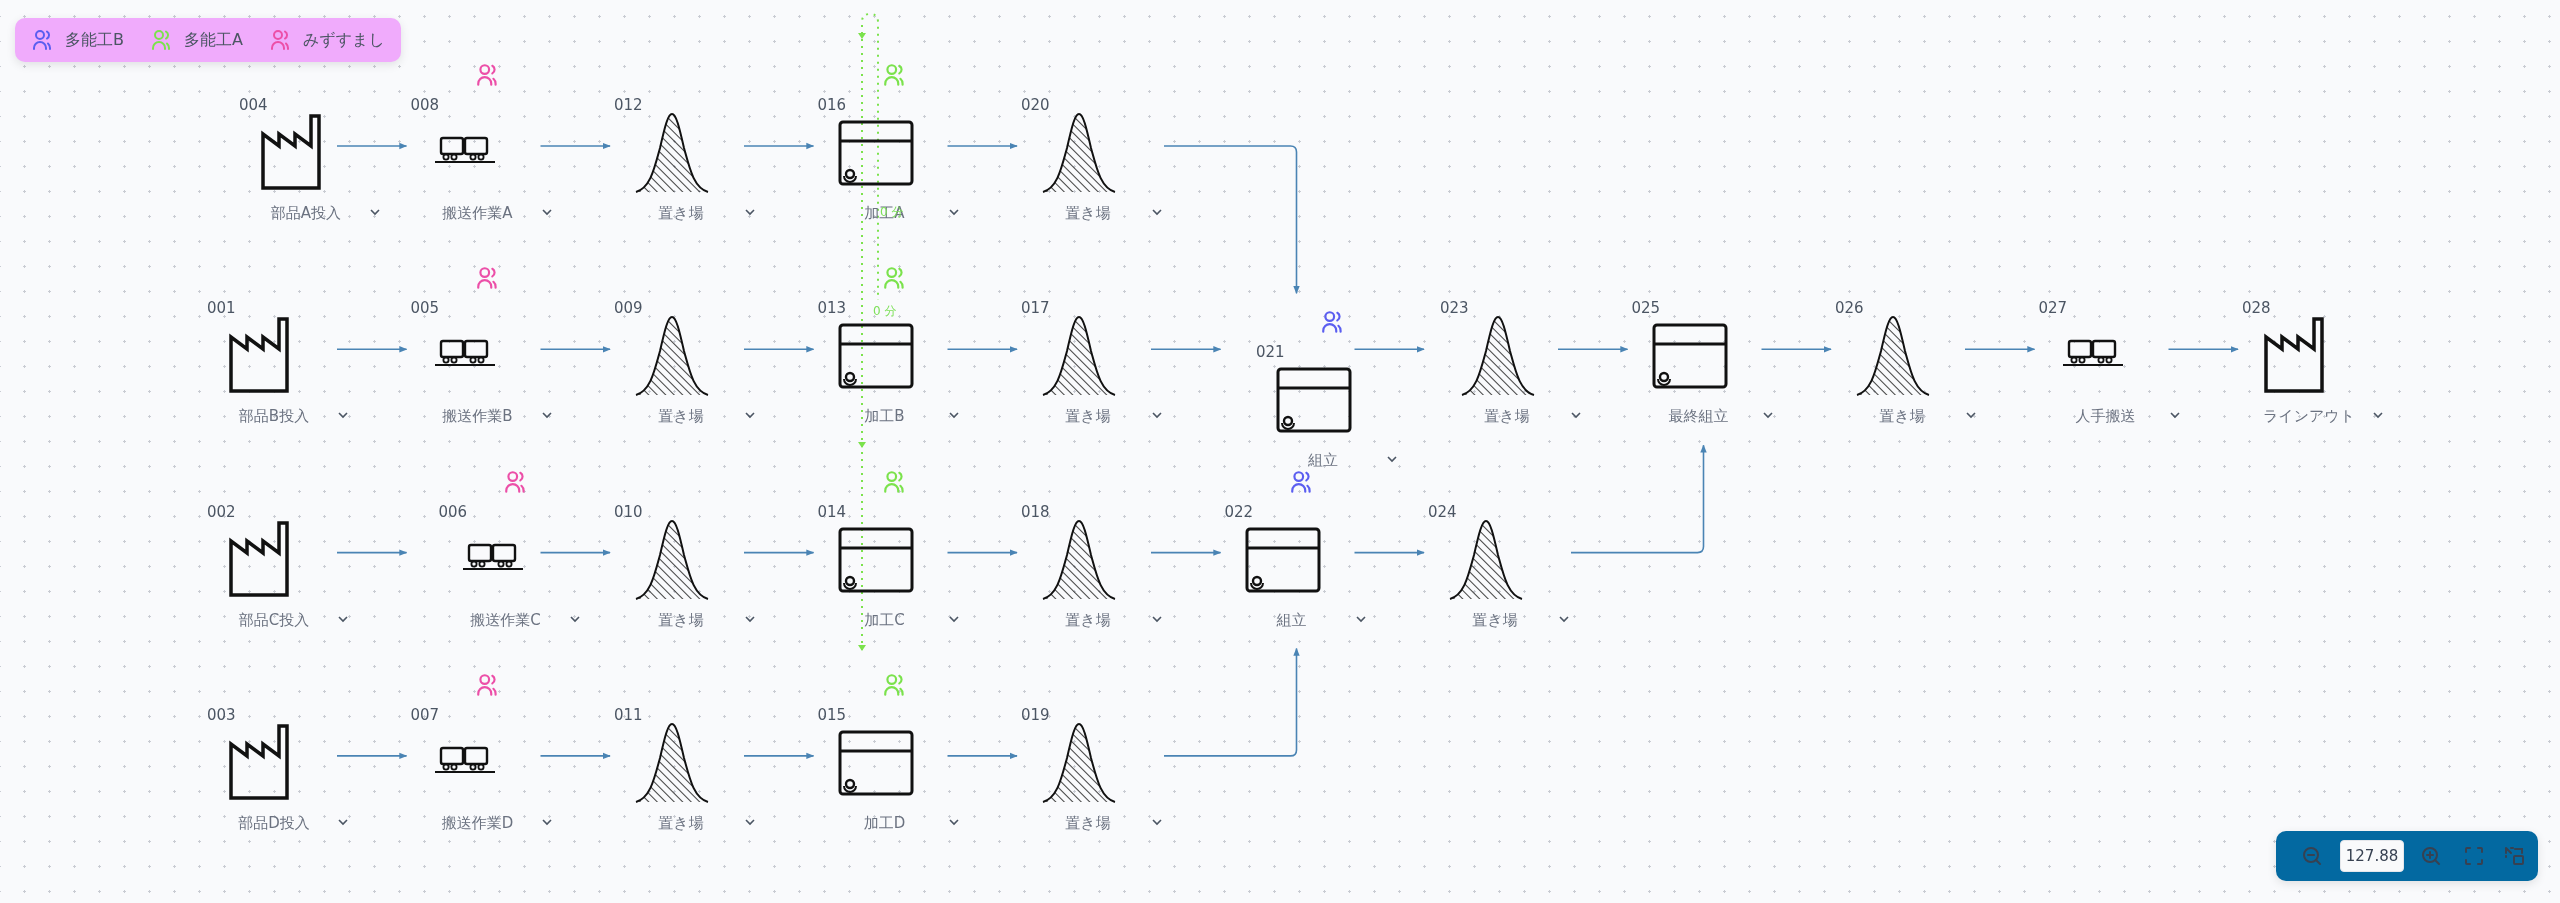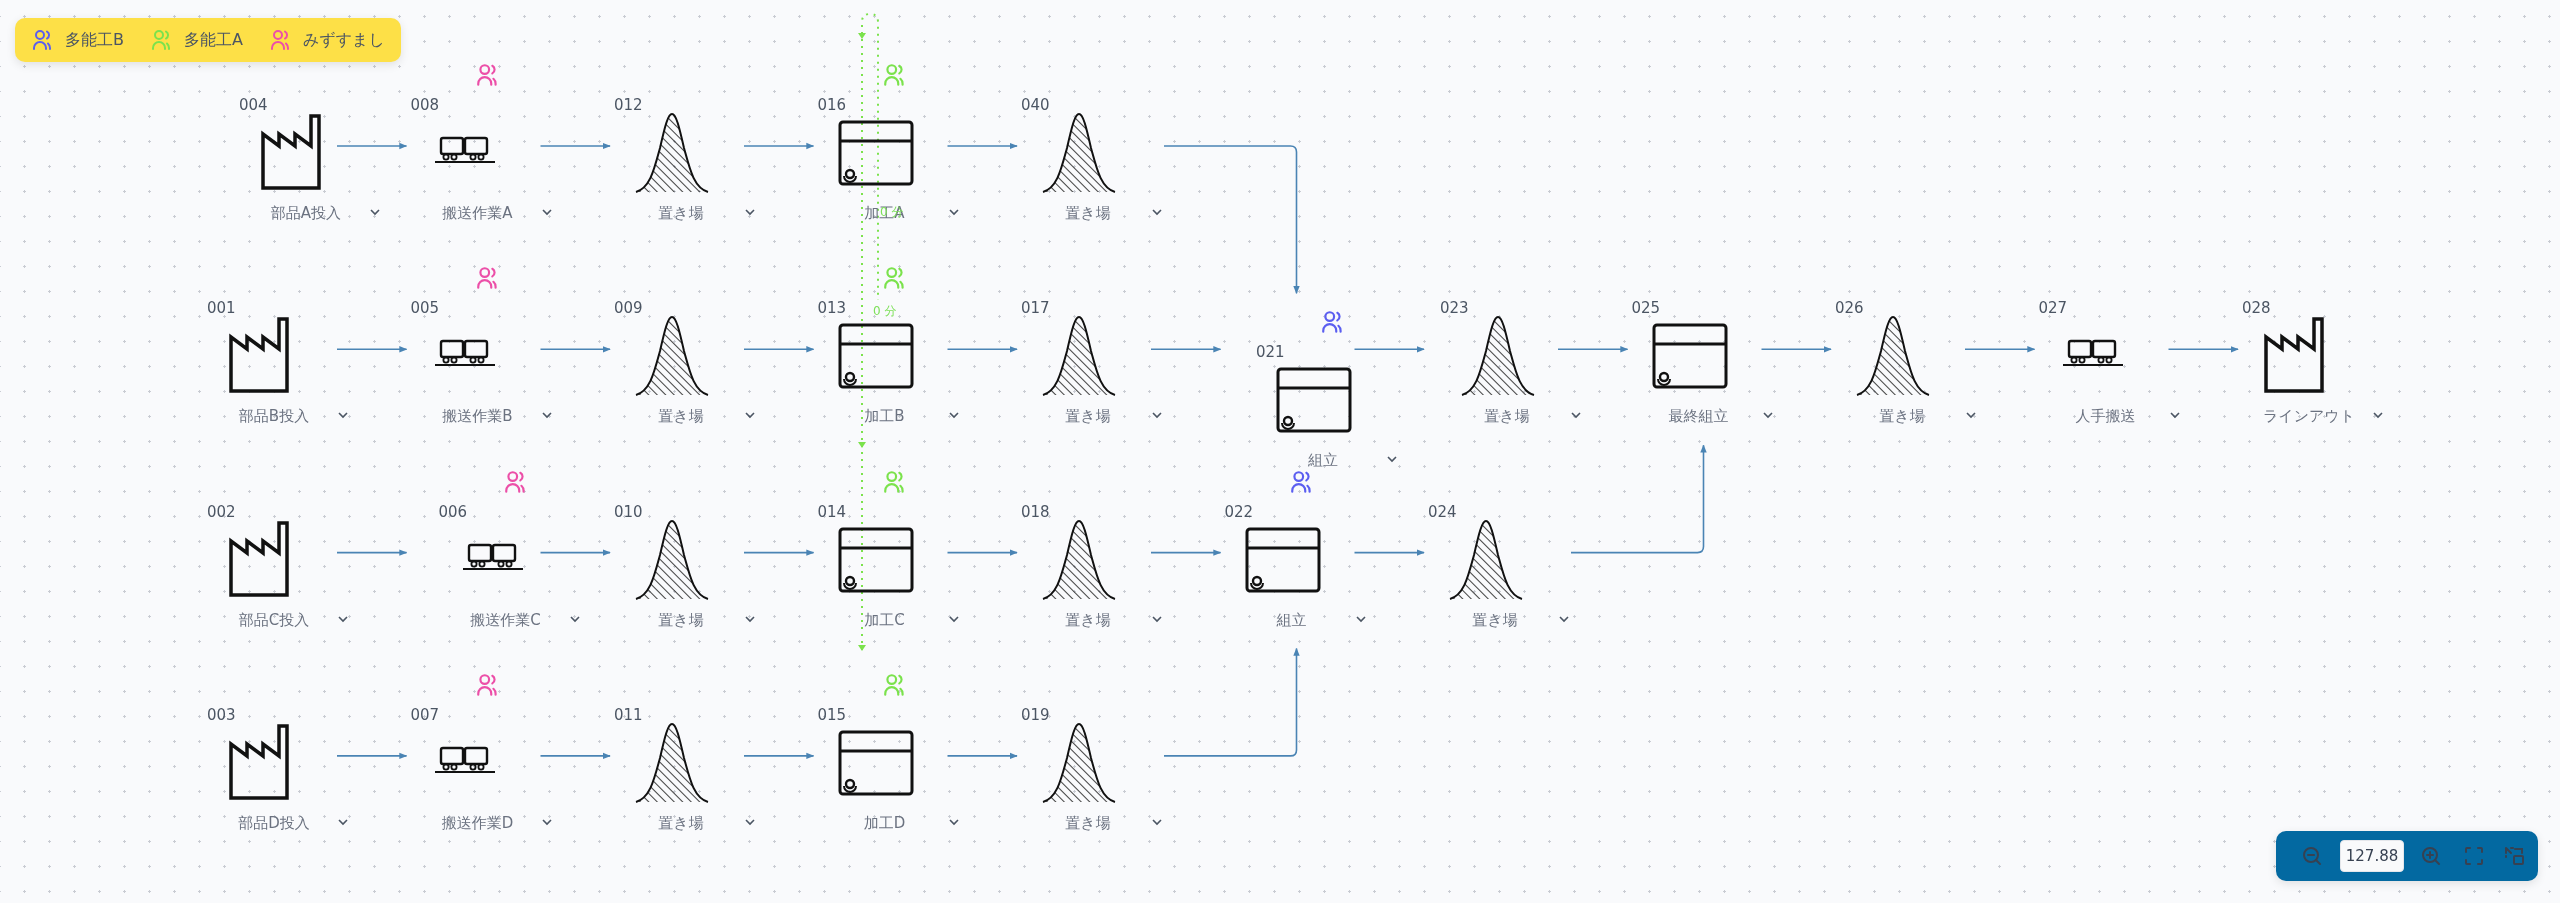--- a/index.html
+++ b/index.html
@@ -8,21 +8,21 @@
     background-color:#f9fafc;
     background-image: radial-gradient(circle, #c9ccd3 1px, transparent 1.3px);
     background-size: 25px 25px;
     background-position: 12px 4px;
     font-family: "DejaVu Sans", "Liberation Sans", sans-serif;
     color:#4b5563;
   }
   #canvas { position:absolute; left:0; top:0; width:2560px; height:903px; }
   .legend {
     position:absolute; left:15px; top:18px; height:44px;
-    background:#fde047; border-radius:10px;
+    background:#f0abfc; border-radius:10px;
     box-shadow: 0 3px 10px rgba(0,0,0,0.10);
     display:flex; align-items:center; padding:0 16px; gap:26px;
   }
   .legend-item { display:flex; align-items:center; gap:10px; font-size:16px; color:#4b5563; }
   .legend-item svg { width:24px; height:24px; }
   .node { position:absolute; width:220px; height:170px; }
   .node-id { position:absolute; left:0; top:0; font-size:15px; color:#4b5563; }
   .node-icon { position:absolute; left:0; top:0; }
   .node-label { position:absolute; top:108px; left:12px; width:110px; text-align:center; font-size:15px; color:#6b7280; }
   .node-chev { position:absolute; top:108px; left:128px; width:16px; height:16px; cursor:pointer; }
@@ -147,21 +147,21 @@
             <path d="M4 6l4 4 4-4"></path>
           </svg></div>
         <div class="worker" style="left: 64px; position: absolute; top: -34px;"><svg viewBox="0 0 24 24" width="26" height="26" fill="none" stroke="#7be24c" stroke-width="2" stroke-linecap="round">
             <circle cx="9" cy="7" r="4"></circle>
             <path d="M3 21v-1a6 6 0 0 1 12 0v1"></path>
             <path d="M16 3.5a4 4 0 0 1 0 7"></path>
             <path d="M19 21v-1a6 6 0 0 0-2-4.5"></path>
           </svg></div>
       </div>
       <div class="node" style="left: 1021px; top: 96px;">
-        <span class="node-id">040</span>
+        <span class="node-id">020</span>
         <div class="node-icon" style="left: 18px; top: 12px;"><svg width="80" height="90" viewBox="0 0 80 90">
             <defs>
               <pattern id="h" width="6" height="6" patternUnits="userSpaceOnUse" patternTransform="rotate(-45)">
                 <path d="M0 0v6" stroke="#111" stroke-width="1.6"></path>
               </pattern>
               <clipPath id="cl">
                 <path d="M4 84C18 80 22 62 28 40C33 18 36 6 40 6C44 6 47 18 52 40C58 62 62 80 76 84Z"></path>
               </clipPath>
             </defs>
             <rect x="0" y="0" width="80" height="90" fill="url(#h)" clip-path="url(#cl)"></rect>

